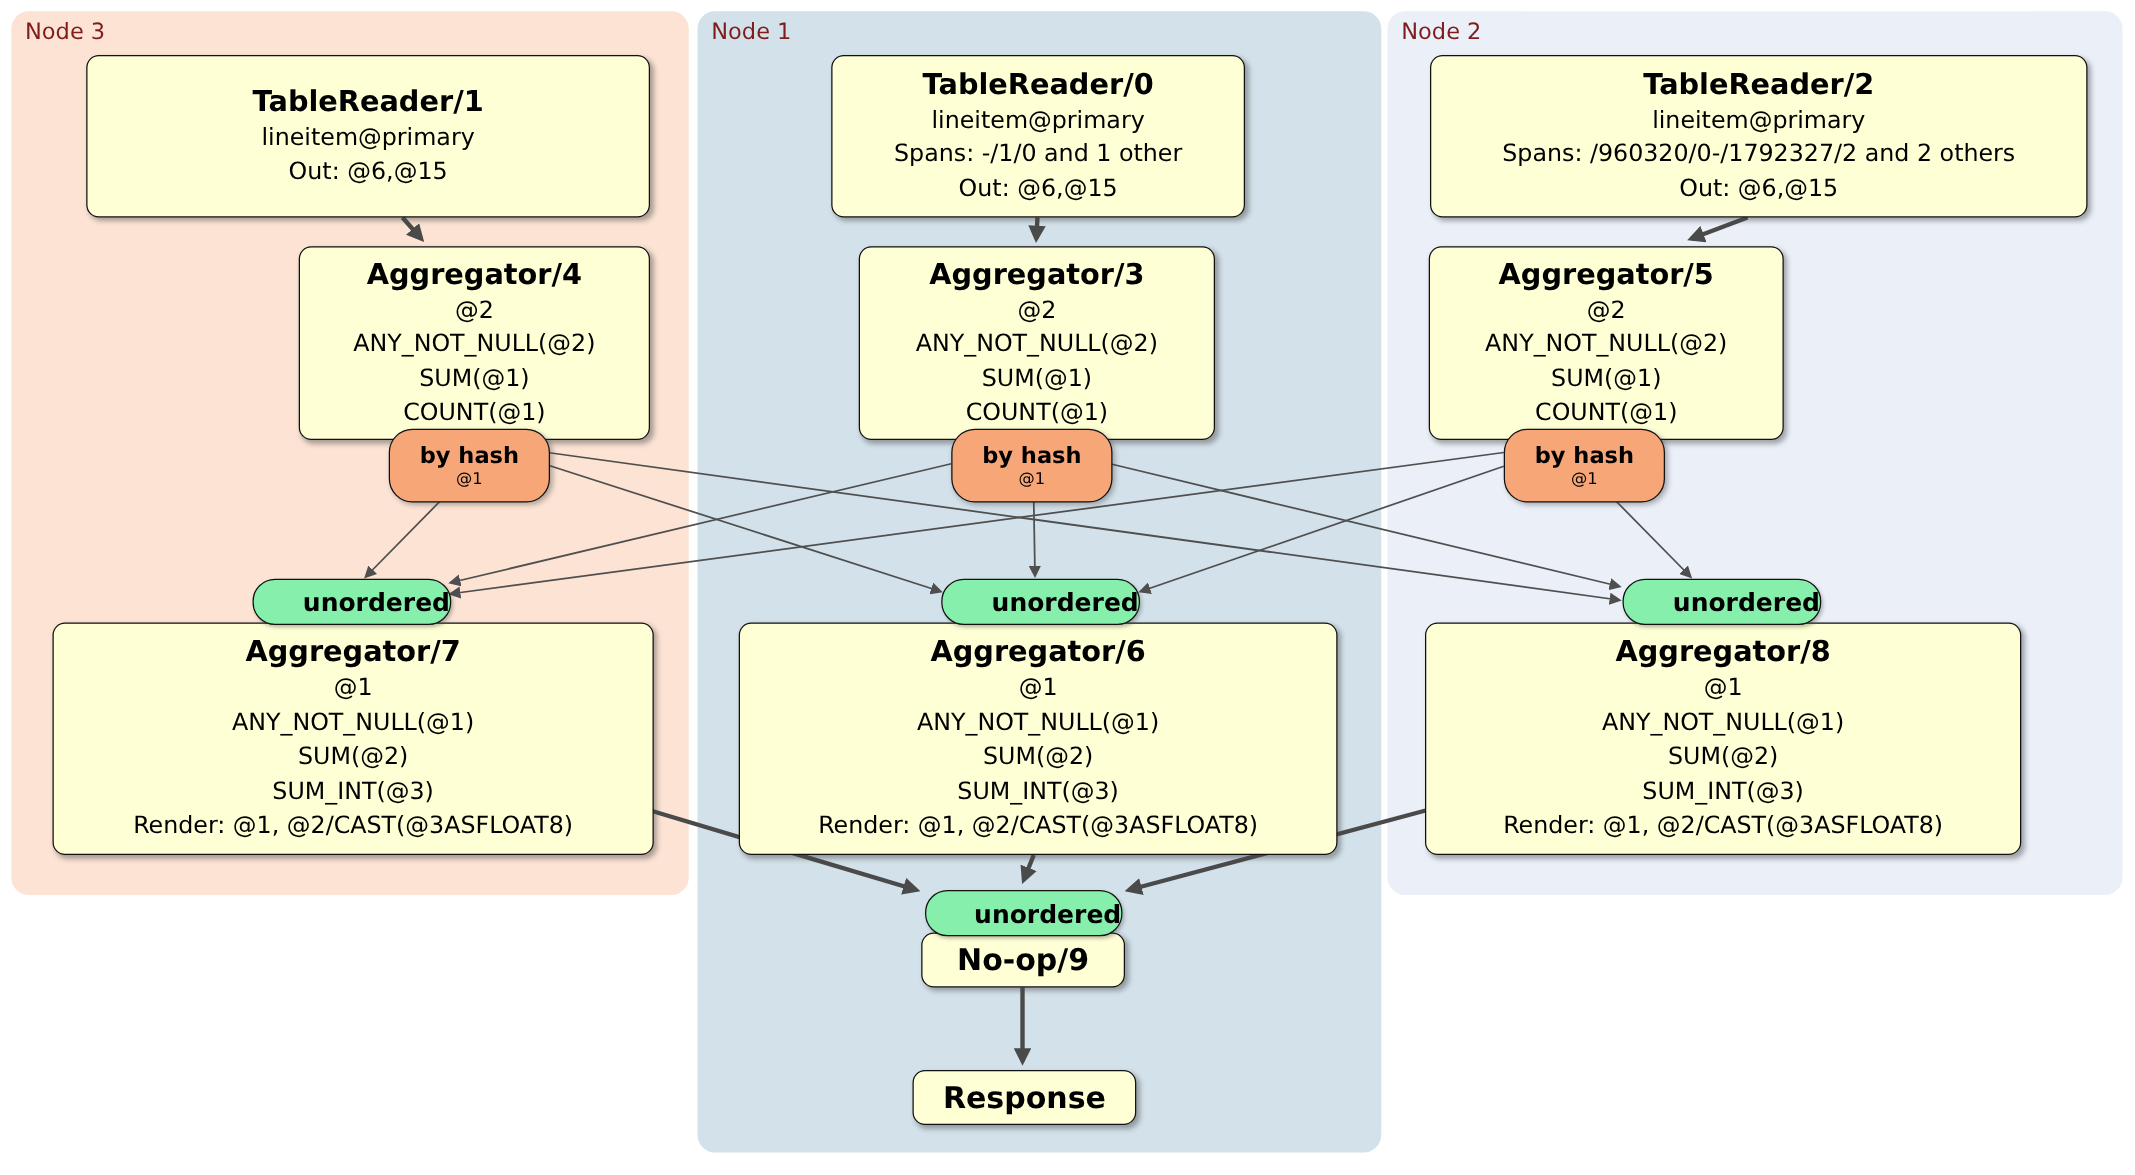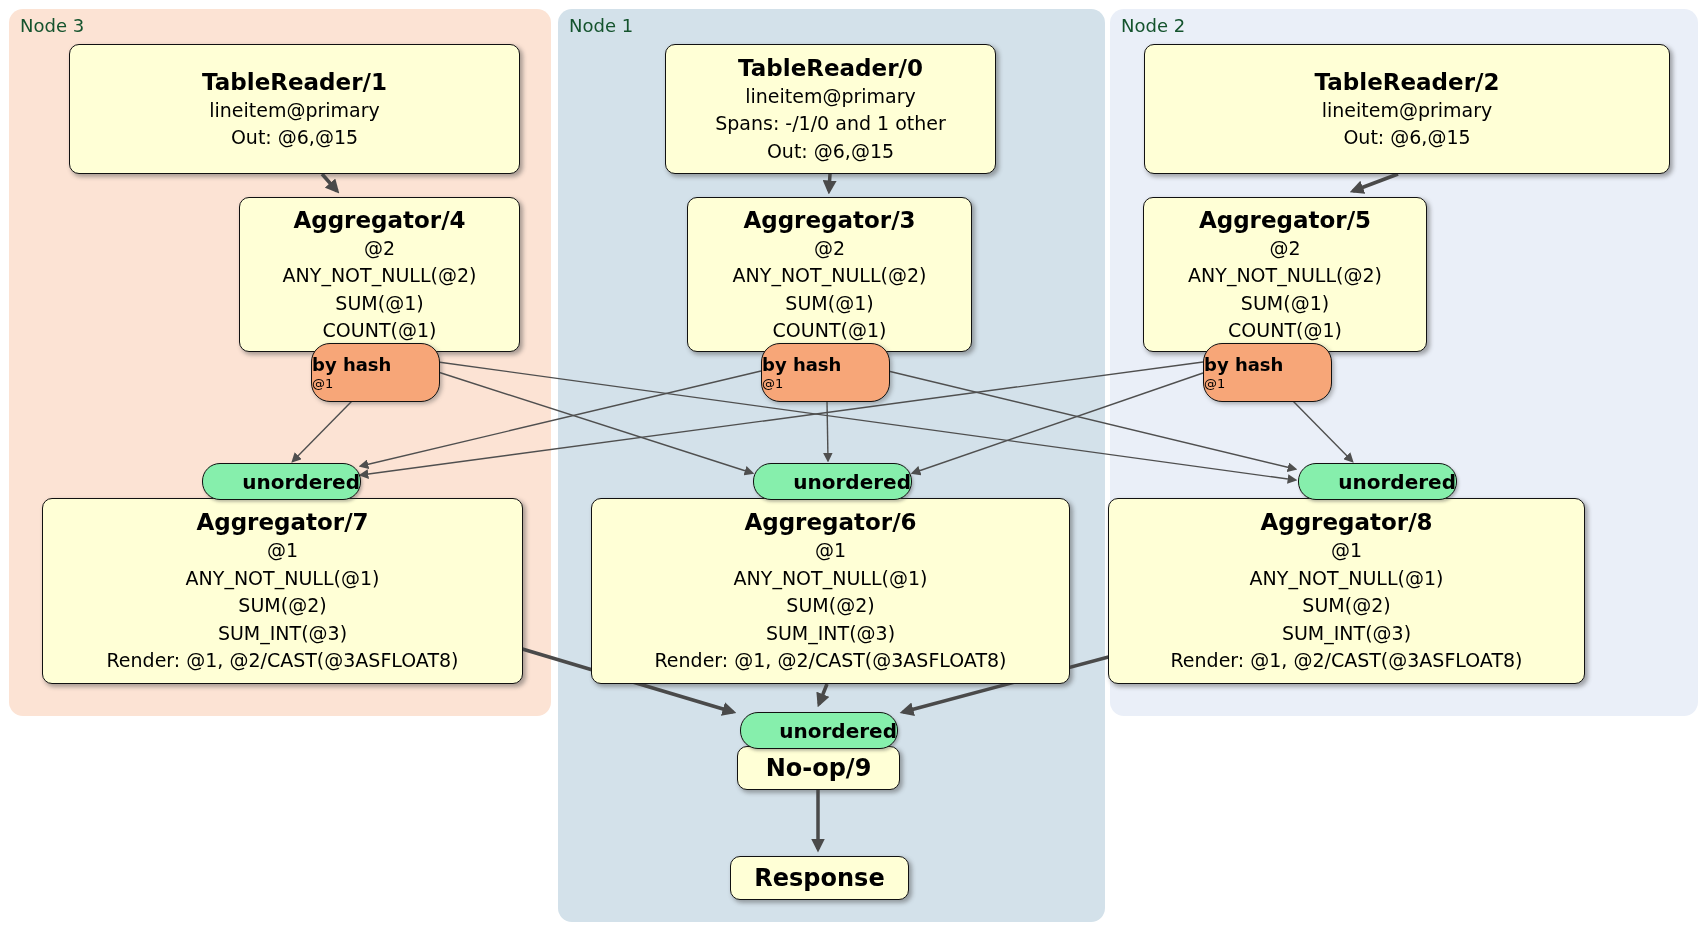--- a/index.html
+++ b/index.html
@@ -4,33 +4,33 @@
 <style>
   html,body{margin:0;padding:0;background:#ffffff;}
   .canvas{
     position:relative;width:1708px;height:940px;background:#ffffff;
     font-family:"DejaVu Sans","Liberation Sans",sans-serif;color:#000;overflow:hidden;
   }
   .nodebg{position:absolute;border-radius:14px;z-index:1;}
   .bg-n3{left:9px;top:9px;width:542px;height:707px;background:#fce3d4;}
   .bg-n1{left:558px;top:9px;width:547px;height:913px;background:#d3e1ea;}
   .bg-n2{left:1110px;top:9px;width:588px;height:707px;background:#eaeff8;}
-  .nodelabel{position:absolute;left:11px;top:6px;font-size:18px;line-height:22px;color:#14532d;}
+  .nodelabel{position:absolute;left:11px;top:6px;font-size:18px;line-height:22px;color:#7f1d1d;}
   svg.edges{position:absolute;left:0;top:0;z-index:2;}
   .box{
     position:absolute;background:#ffffd6;border:1.7px solid #111;border-radius:10px;
     box-shadow:2.5px 2.5px 4px rgba(70,70,70,.45);
     display:flex;flex-direction:column;align-items:center;justify-content:center;
     text-align:center;z-index:3;
   }
   .box .title{font-weight:bold;font-size:23px;line-height:30px;}
   .box .line{font-size:19px;line-height:27.5px;white-space:nowrap;}
   .router{
     position:absolute;width:127px;height:57px;background:#f7a678;border:1.9px solid #111;
-    border-radius:19px;display:flex;flex-direction:column;justify-content:center;
+    border-radius:19px;display:flex;flex-direction:column;align-items:center;justify-content:center;
     z-index:4;box-shadow:2px 2px 4px rgba(70,70,70,.4);
   }
   .router .rlabel{font-weight:bold;font-size:18px;line-height:22px;}
   .router .rdetail{font-size:13px;line-height:16px;}
   .sync{
     position:absolute;height:35px;background:#86efac;border:1.7px solid #111;border-radius:18px;
     display:flex;align-items:center;justify-content:flex-end;font-weight:bold;font-size:20px;
     z-index:4;box-shadow:1.5px 2px 3px rgba(70,70,70,.35);
   }
   .final-label{font-weight:bold;font-size:24px;line-height:28px;}
@@ -134,37 +134,38 @@
     <div class="line">@1</div>
     <div class="line">ANY_NOT_NULL(@1)</div>
     <div class="line">SUM(@2)</div>
     <div class="line">SUM_INT(@3)</div>
     <div class="line">Render: @1, @2/CAST(@3ASFLOAT8)</div>
   </div>
 
   <div class="box" style="left:1144px;top:44px;width:524px;height:128px">
     <div class="title">TableReader/2</div>
     <div class="line">lineitem@primary</div>
+    <div class="line">Spans: /960320/0-/1792327/2 and 2 others</div>
     <div class="line">Out: @6,@15</div>
   </div>
   <div class="box" style="left:1143px;top:197px;width:282px;height:153px">
     <div class="title">Aggregator/5</div>
     <div class="line">@2</div>
     <div class="line">ANY_NOT_NULL(@2)</div>
     <div class="line">SUM(@1)</div>
     <div class="line">COUNT(@1)</div>
   </div>
   <div class="router" style="left:1203px;top:343px">
     <div class="rlabel">by hash</div>
     <div class="rdetail">@1</div>
   </div>
   <div class="sync" style="left:1298px;top:463px;width:157px">
     <span>unordered</span>
   </div>
-  <div class="box" style="left:1108px;top:498px;width:475px;height:184px">
+  <div class="box" style="left:1140px;top:498px;width:475px;height:184px">
     <div class="title">Aggregator/8</div>
     <div class="line">@1</div>
     <div class="line">ANY_NOT_NULL(@1)</div>
     <div class="line">SUM(@2)</div>
     <div class="line">SUM_INT(@3)</div>
     <div class="line">Render: @1, @2/CAST(@3ASFLOAT8)</div>
   </div>
 
   <div class="sync" style="left:740px;top:712px;width:156px">
     <span>unordered</span>

